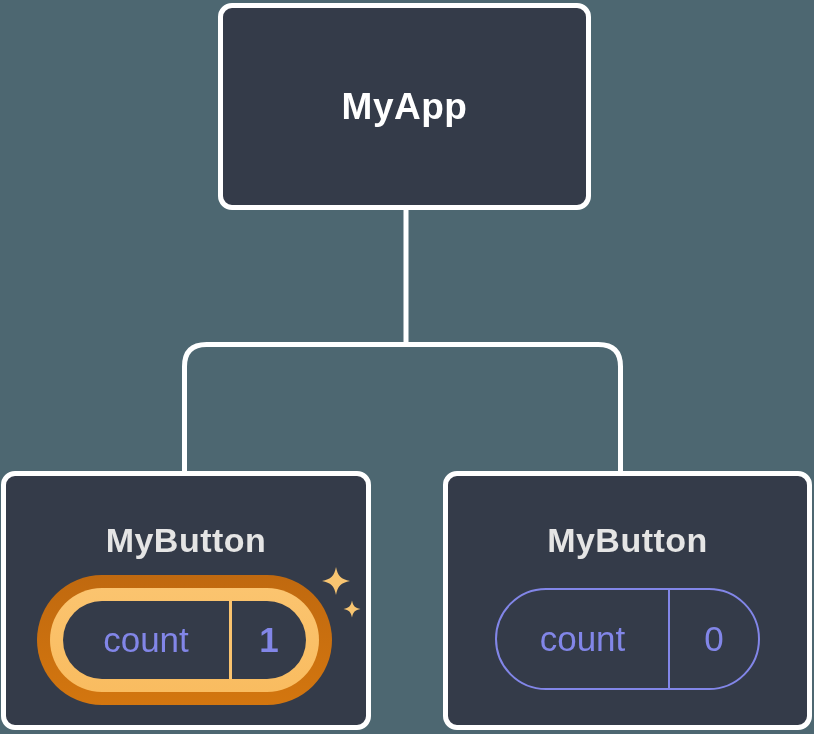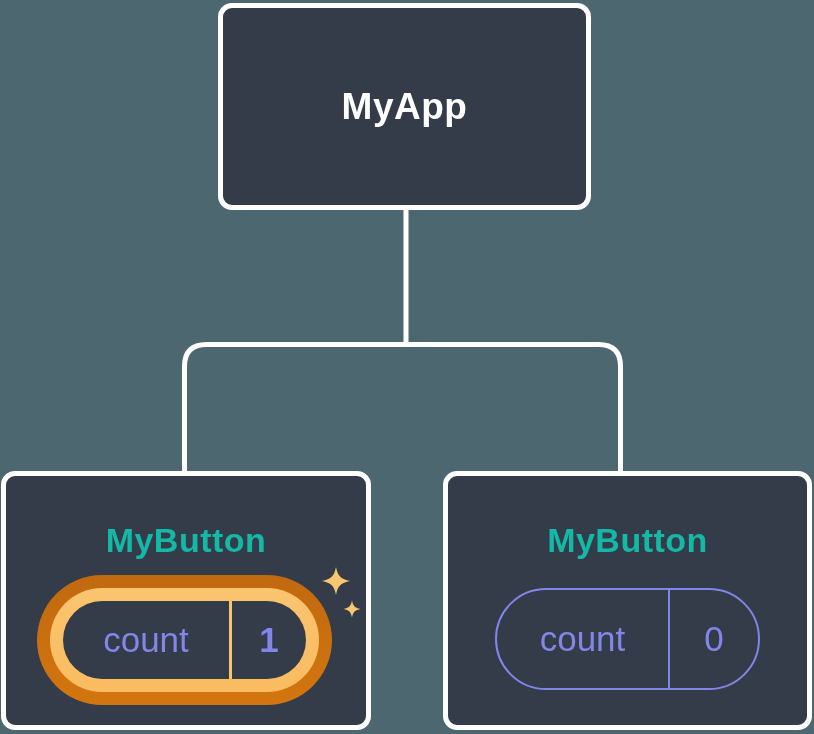--- a/index.html
+++ b/index.html
@@ -27,21 +27,21 @@
   }
   .root-label {
     color: #ffffff; font-size: 37px; font-weight: 700; letter-spacing: 0.5px;
   }
   .node-child-left  { left: 1px;   top: 471px; width: 370px; height: 259px; }
   .node-child-right { left: 443px; top: 471px; width: 369px; height: 259px; }
 
   .child-label {
     position: absolute; left: 0; right: 0; top: 40px; height: 48px;
     display: flex; align-items: center; justify-content: center;
-    color: #14b8a6; font-size: 34px; font-weight: 700; letter-spacing: 0.5px;
+    color: #e5e5e5; font-size: 34px; font-weight: 700; letter-spacing: 0.5px;
   }
 
   
   .pill-highlight {
     position: absolute; left: 31px; top: 99px; width: 295px; height: 130px;
     box-sizing: border-box;
     border-radius: 999px;
     background: linear-gradient(180deg, #c0690f 0%, #d3760f 100%);
     padding: 13px;
   }

